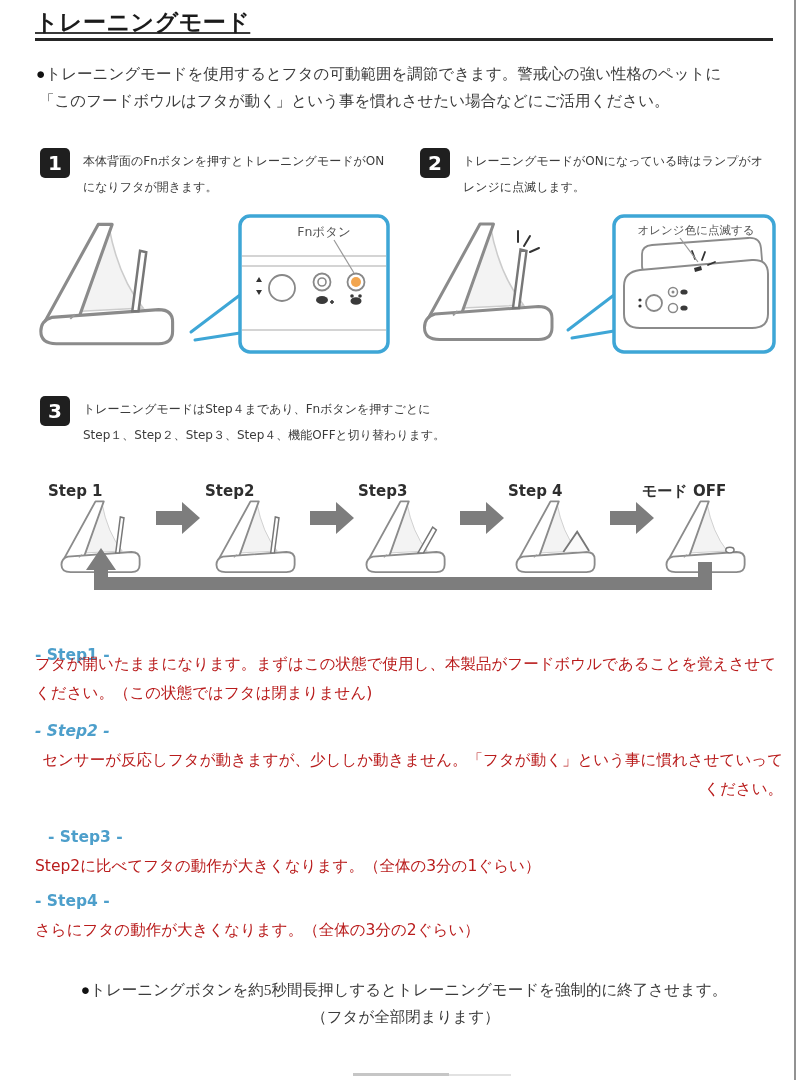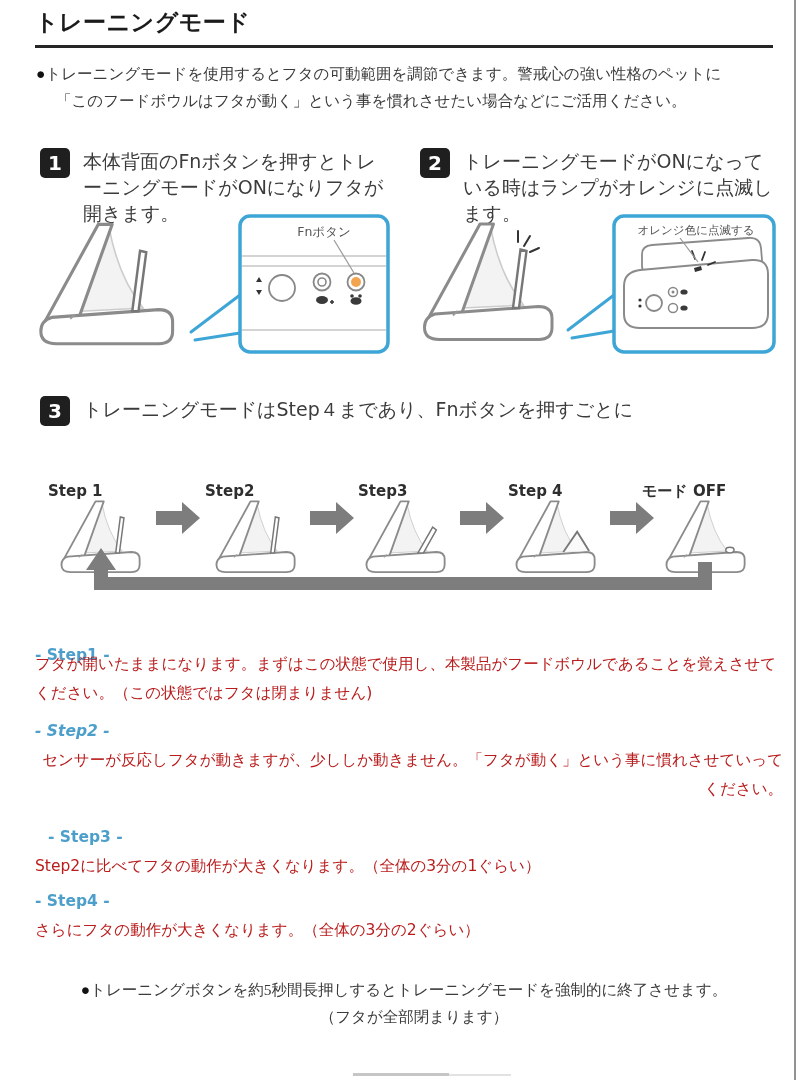--- a/index.html
+++ b/index.html
@@ -2,33 +2,33 @@
 <html><head>
 <meta charset="utf-8">
 <style>
   html,body{margin:0;padding:0;background:#ffffff;}
   #page{
     position:relative;width:801px;height:1080px;background:#ffffff;overflow:hidden;
     font-family:"DejaVu Sans","Liberation Sans",sans-serif;color:#3a3a3a;
   }
   .abs{position:absolute;}
   
-  .title-block{position:absolute;left:35px;top:8px;width:738px;border-bottom:3px solid #262626;padding-bottom:9px;}
+  .title-block{position:absolute;left:35px;top:8px;width:738px;border-bottom:3px solid #262626;padding-bottom:2px;text-decoration:underline;}
   .page-title{font-size:23px;font-weight:bold;color:#1b1b1b;letter-spacing:.5px;margin:0;line-height:28px;}
   
   .note{font-size:15.5px;line-height:27px;color:#3b3b3b;font-family:Liberation Serif, serif;}
   .note .bullet{color:#111;}
-  .note .hang{margin-left:20px;}
+  .note .hang{margin-left:3px;}
   
   .step-row{position:absolute;display:flex;align-items:flex-start;}
   .badge{
     width:30px;height:30px;background:#1f1f1f;border-radius:5px;color:#fff;
     font-size:20px;font-weight:bold;display:flex;align-items:center;justify-content:center;flex:0 0 auto;
   }
-  .step-text{margin-left:13px;font-size:19px;line-height:26px;color:#3b3b3b;}
+  .step-text{margin-left:13px;font-size:12px;line-height:26px;color:#3b3b3b;}
   
   .detail-heading{position:absolute;left:35px;font-size:15.5px;font-weight:bold;color:#4d9fcb;}
   .detail-body{position:absolute;left:35px;width:748px;font-size:15.5px;line-height:29px;color:#b91c1c;}
   
   svg text{font-family:"DejaVu Sans","Liberation Sans",sans-serif;}
   .cycle-label{font-size:15px;font-weight:600;fill:#2e2e2e;}
   .callout-label{font-size:12.5px;fill:#555555;}
   .edge-line{position:absolute;left:794px;top:0;width:2px;height:1080px;background:#929292;}
   .bottom-divider{position:absolute;left:353px;top:1073px;width:96px;height:3px;background:#c6c6c6;}
   .bottom-divider-light{position:absolute;left:449px;top:1074px;width:62px;height:2px;background:#e2e2e2;}
@@ -137,20 +137,21 @@
       </g>
       <text x="288" y="24" text-anchor="middle" class="callout-label" style="font-size:11.5px">オレンジ色に点滅する</text>
       <line x1="272" y1="28" x2="290" y2="52" stroke="#999999" stroke-width="1.2"></line>
     </g>
   </svg>
 
   <div class="step-row" style="left:40px;top:396px;">
     <div class="badge">3</div>
     <div class="step-text" style="width:560px;">
       <div>トレーニングモードはStep４まであり、Fnボタンを押すごとに</div>
+      <div>Step１、Step２、Step３、Step４、機能OFFと切り替わります。</div>
     </div>
   </div>
 
   <svg class="abs" style="left:30px;top:476px;" width="740" height="126" viewBox="0 0 740 126">
     <text x="18" y="20" class="cycle-label">Step 1</text>
     <text x="175" y="20" class="cycle-label">Step2</text>
     <text x="328" y="20" class="cycle-label">Step3</text>
     <text x="478" y="20" class="cycle-label">Step 4</text>
     <text x="612" y="20" class="cycle-label">モード OFF</text>
 

